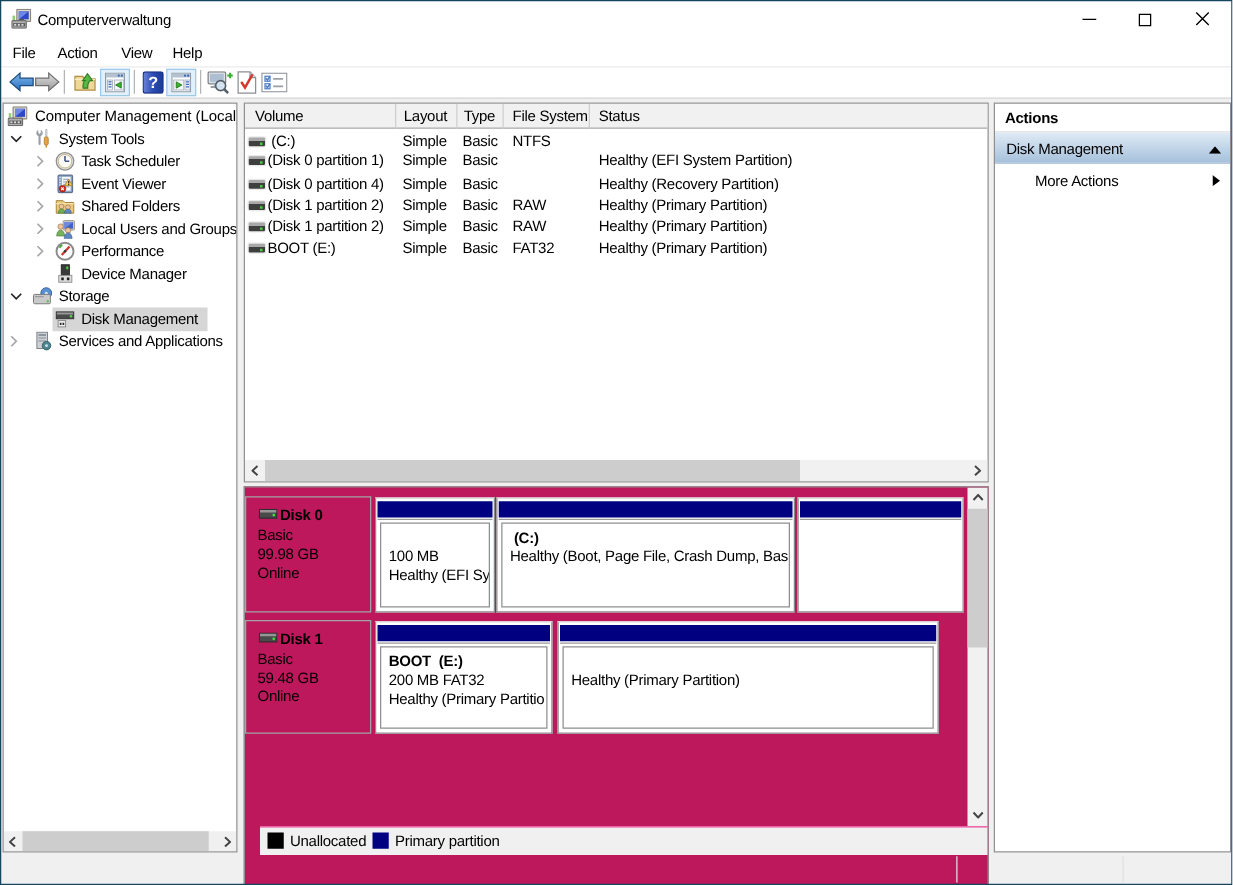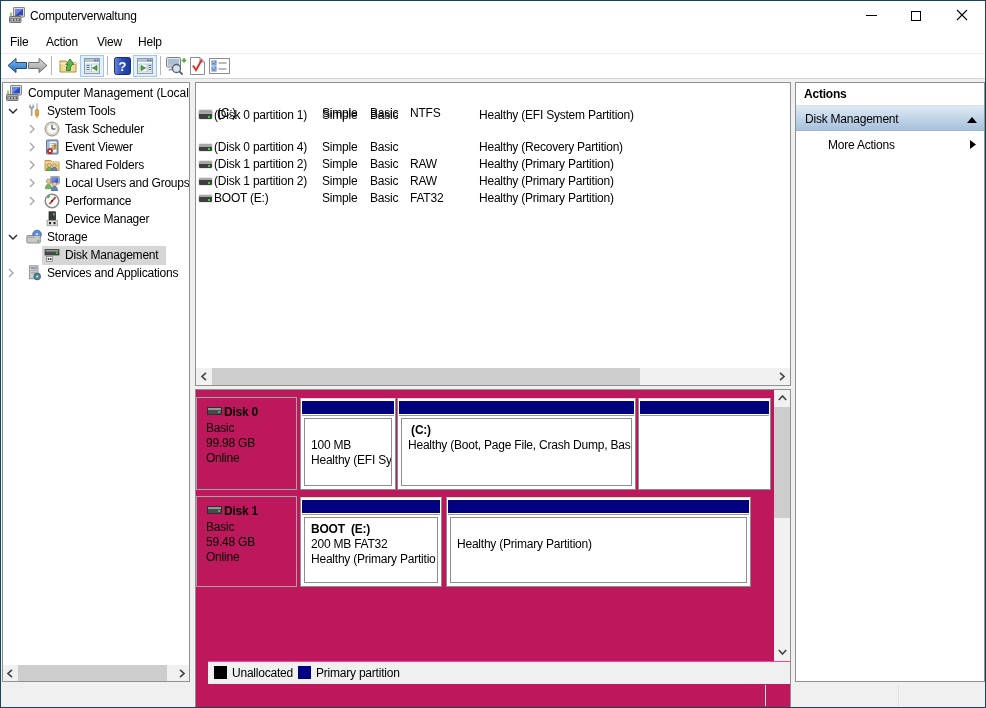--- a/index.html
+++ b/index.html
@@ -288,28 +288,39 @@
       </svg>
     <div class="abs" style="left:15px;top:0;width:149px;height:16px;background:#cdcdcd"></div>
     <svg class="abs" style="left:176px;top:4px" width="6" height="9">
         <polyline points="1,0.8 5,4.5 1,8.2" stroke="#444" stroke-width="1.6" fill="none"></polyline>
       </svg>
   </div>
 </div>
 
 <div class="abs" style="left:195px;top:82px;width:596px;height:304px;background:#fff;border:1px solid #909090;overflow:hidden" id="volpane">
 
+  <div class="abs" style="left:0;top:0;width:594px;height:20px;background:#f1f1f1;border-bottom:1px solid #ababab">
+    <div class="abs t12" style="left:8px;top:1px">Volume</div>
+    <div class="abs t12" style="left:127px;top:1px">Layout</div>
+    <div class="abs t12" style="left:175px;top:1px">Type</div>
+    <div class="abs t12" style="left:214px;top:1px">File System</div>
+    <div class="abs t12" style="left:283px;top:1px">Status</div>
+    <div class="abs" style="left:120px;top:0;width:1px;height:20px;background:#cfcfcf"></div>
+    <div class="abs" style="left:169px;top:0;width:1px;height:20px;background:#cfcfcf"></div>
+    <div class="abs" style="left:206px;top:0;width:1px;height:20px;background:#cfcfcf"></div>
+    <div class="abs" style="left:275px;top:0;width:1px;height:20px;background:#cfcfcf"></div>
+  </div>
 
   <div class="volrow" style="top:22px">
       <span class="vt" style="left:21px">(C:)</span>
       <span class="vt" style="left:126px">Simple</span>
       <span class="vt" style="left:174px">Basic</span>
       <span class="vt" style="left:214px">NTFS</span>
     </div>
-  <div class="volrow" style="top:24px">
+  <div class="volrow" style="top:37px">
       <span class="vt" style="left:18px">(Disk 0 partition 1)</span>
       <span class="vt" style="left:126px">Simple</span>
       <span class="vt" style="left:174px">Basic</span>
       <span class="vt" style="left:283px">Healthy (EFI System Partition)</span>
     </div>
   <div class="volrow" style="top:56px">
       <span class="vt" style="left:18px">(Disk 0 partition 4)</span>
       <span class="vt" style="left:126px">Simple</span>
       <span class="vt" style="left:174px">Basic</span>
       <span class="vt" style="left:283px">Healthy (Recovery Partition)</span>

